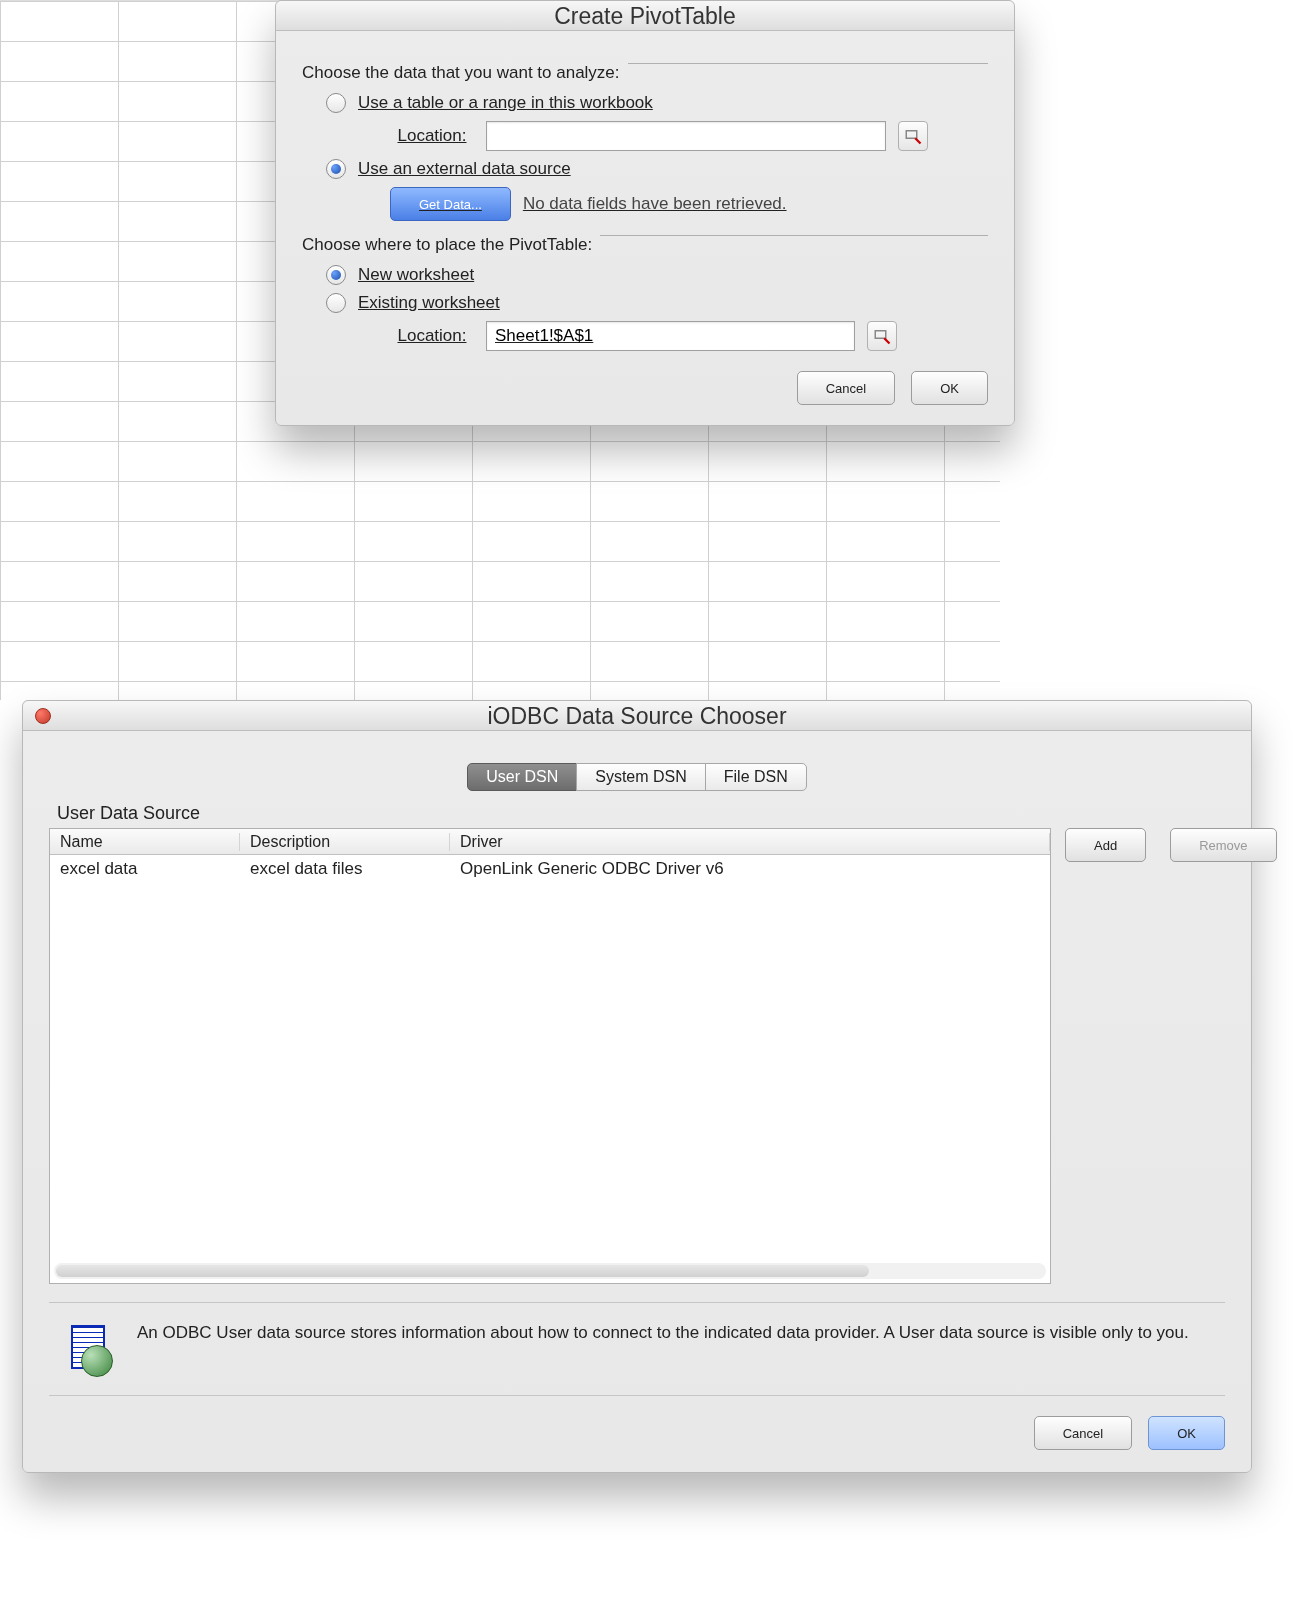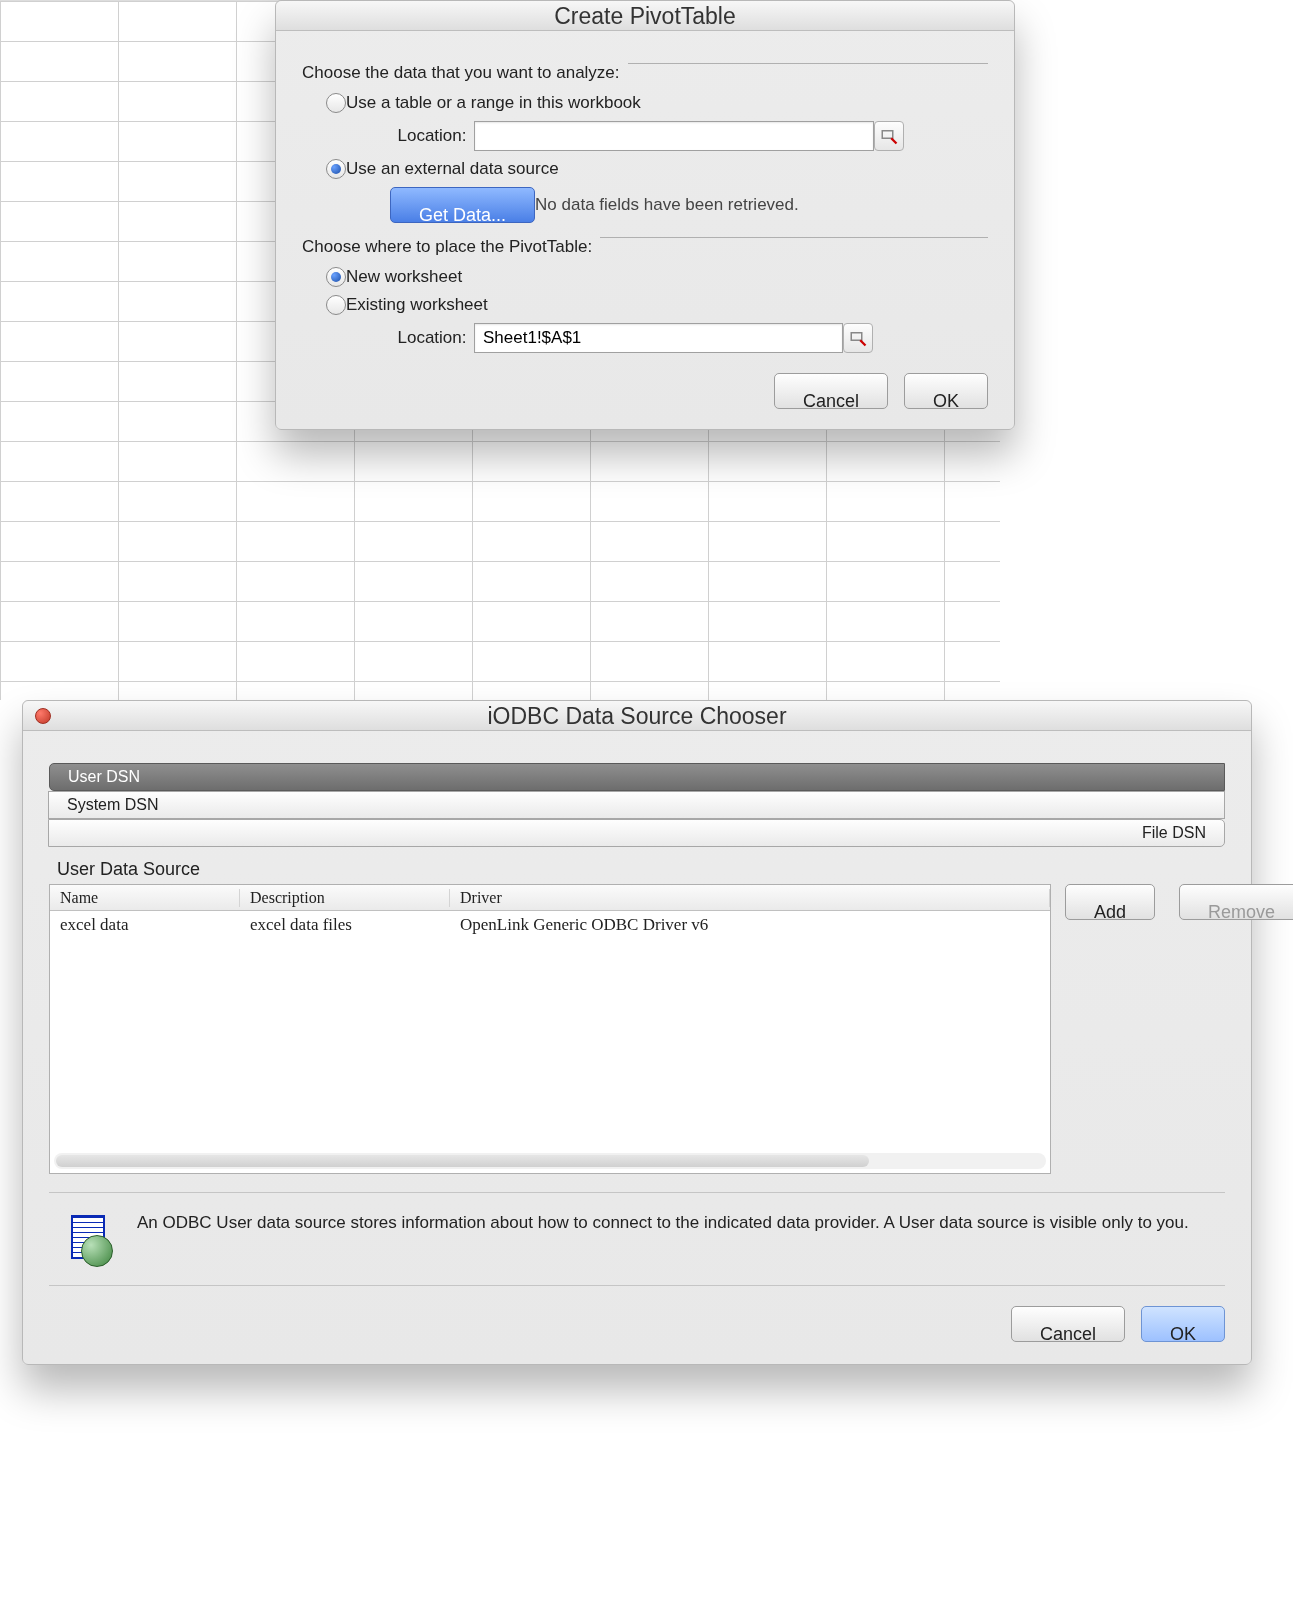--- a/index.html
+++ b/index.html
@@ -62,21 +62,23 @@
   }
   .grouplabel .line {
     flex: 1;
     height: 1px;
     background: #b0b0b0;
   }
 
   .row {
     display: flex;
     align-items: center;
+    gap: 12px;
     margin: 8px 4px;
+    text-decoration: underline;
   }
   .indent1 { margin-left: 24px; }
   .indent2 { margin-left: 88px; }
 
   .radio {
     width: 20px; height: 20px;
     border-radius: 50%;
     border: 1px solid #8a8a8a;
     background: linear-gradient(#fff,#e7e7e7);
     position: relative;
@@ -116,40 +118,39 @@
   .btn {
     height: 30px;
     padding: 0 22px;
     border: 1px solid #9c9c9c;
     border-radius: 5px;
     background: linear-gradient(#fefefe,#e1e1e1);
     font-size: 17px;
     font-family: inherit;
     color: #222;
   }
-  .btn-lg { height: 34px; padding: 17px 28px; font-size: 18px; }
+  .btn-lg { height: 34px; padding: 8px 28px; font-size: 13px; }
   .btn.primary {
     background: linear-gradient(#8fb9ff,#4a7fe6);
     border-color: #3d66c0;
     color: #fff;
   }
   .btn.default {
     background: linear-gradient(#cfe3ff,#9dc1ff);
     border-color: #6e94d4;
   }
   .btn.disabled { color: #9a9a9a; }
 
   .btnrow { display: flex; gap: 16px; justify-content: flex-end; margin-top: 20px; }
 
   
   .tabs {
     display: flex;
     justify-content: center;
     margin: 18px 0 12px;
-    flex-direction: column;
   }
   .segtab {
     height: 28px;
     padding: 0 18px;
     display: flex; align-items: center;
     background: linear-gradient(#fefefe,#eaeaea);
     border: 1px solid #a7a7a7;
     font-size: 16px;
     margin-left: -1px;
   }
@@ -161,23 +162,22 @@
     border-color: #5a5a5a;
   }
 
   .section-caption { font-size: 18px; margin: 6px 0 4px 8px; }
 
   .dsnsplit { display: flex; gap: 14px; }
   .dsntable {
     flex: 1;
     border: 1px solid #b0b0b0;
     background: #fff;
-    height: 290px;
+    height: 456px;
     position: relative;
-    font-family: Liberation Serif, serif;
   }
   .thead {
     display: flex;
     background: linear-gradient(#fbfbfb,#eaeaea);
     border-bottom: 1px solid #c0c0c0;
     height: 26px;
     font-size: 16px;
     align-items: center;
   }
   .th { padding: 0 10px; border-right: 1px solid #d4d4d4; }

